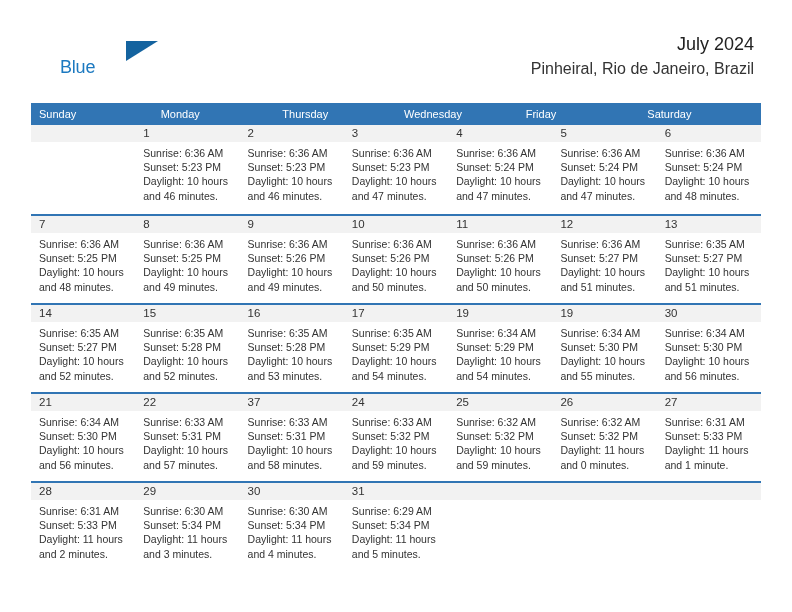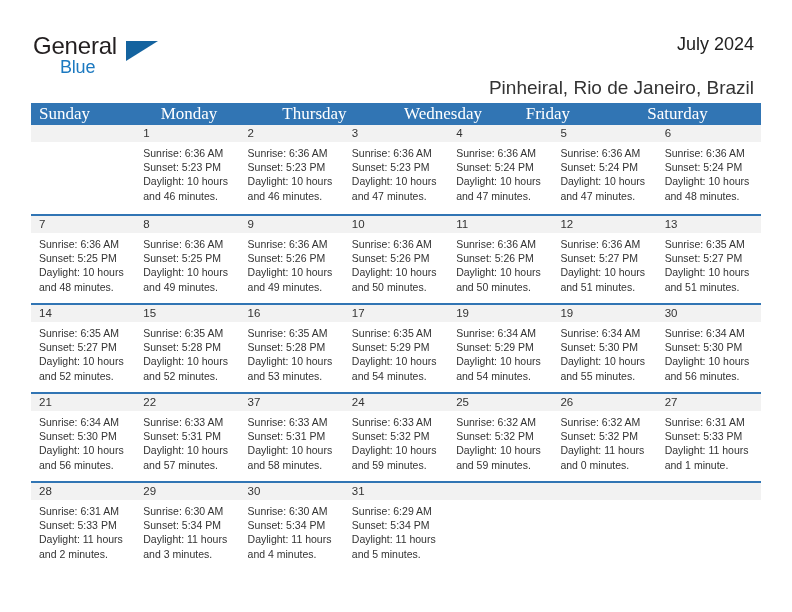--- a/index.html
+++ b/index.html
@@ -67,22 +67,22 @@
     text-align: right;
   }
   .cal-title {
     font-size: 18px;
     color: #222222;
     line-height: 32px;
     font-weight: normal;
     font-family: "Liberation Sans", sans-serif;
   }
   .cal-subtitle {
-    margin-top: 19px;
-    font-size: 19px;
+    margin-top: 0;
+    font-size: 16px;
     color: #333333;
     line-height: 17px;
     font-family: "Liberation Sans", sans-serif;
     padding-left: 17px;
   }
 
   
   .calendar {
     position: absolute;
     left: 31px;
@@ -90,24 +90,24 @@
     width: 730px;
   }
   .dow-row {
     display: flex;
     background: #3175b4;
     height: 22px;
   }
   .dow {
     flex: 1 1 0;
     color: #ffffff;
-    font-size: 17px;
+    font-size: 11px;
     line-height: 22px;
     padding-left: 8px;
-    font-family: Liberation Serif, serif;
+    font-family: Liberation Sans, sans-serif;
     white-space: nowrap;
     overflow: hidden;
   }
 
   .week {
     display: flex;
     border-top: 2px solid #3175b4;
     height: 89px;
   }
   .week.first { border-top: none; }
@@ -140,21 +140,20 @@
   }
 </style>
 </head>
 <body>
 
 <div class="page">
 
   <div class="header">
 
     <div class="logo">
-      <span class="logo-general">General</span>
       <span class="logo-triangle"></span>
       <span class="logo-blue">Blue</span>
     </div>
 
     <div class="title-block">
       <div class="cal-title">July 2024</div>
       <div class="cal-subtitle">Pinheiral, Rio de Janeiro, Brazil</div>
     </div>
 
   </div>

